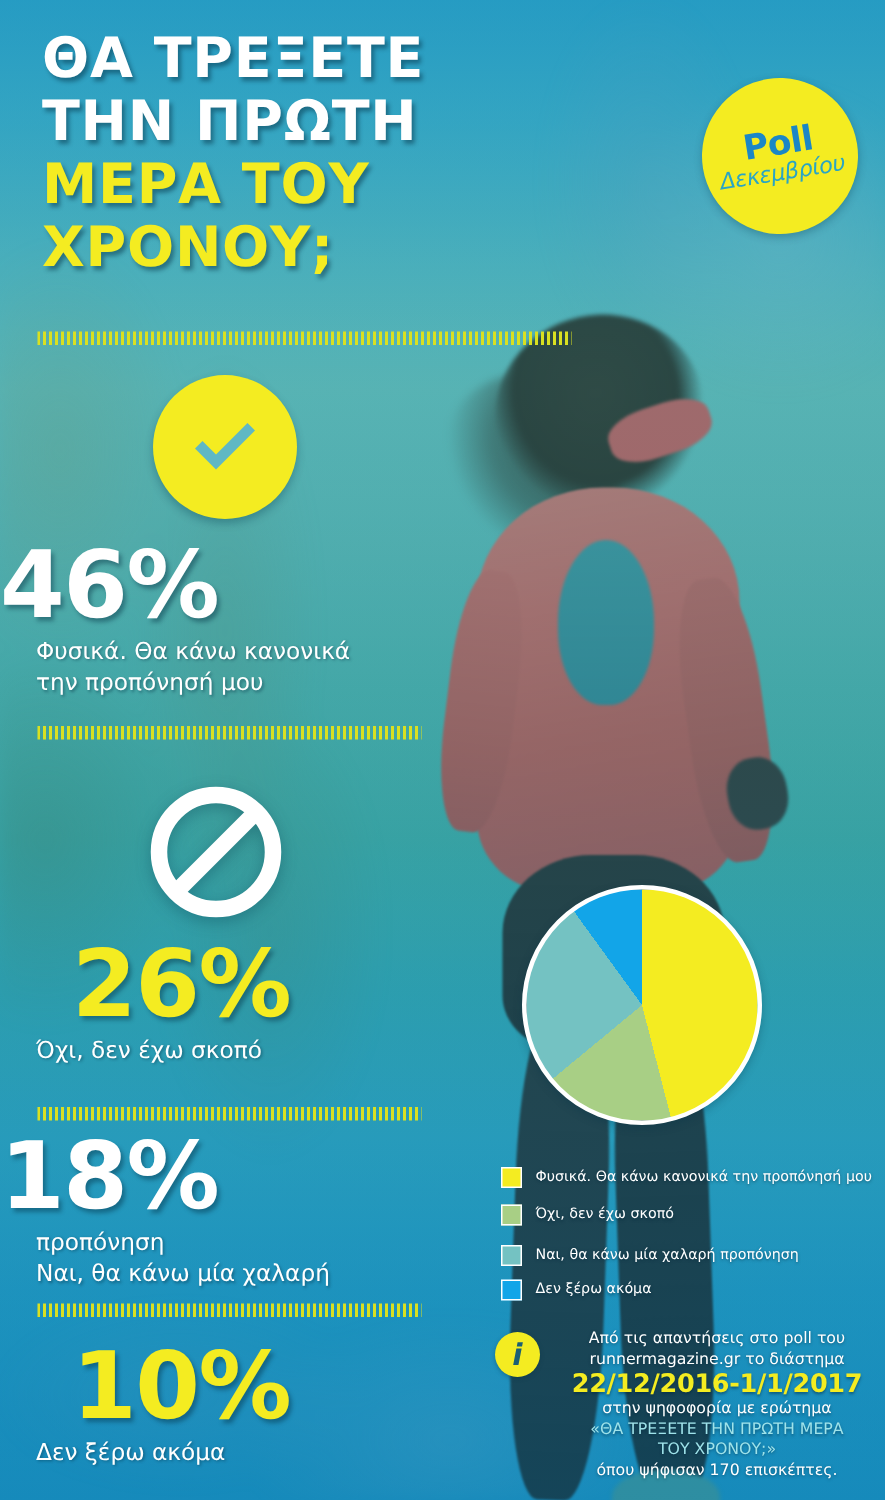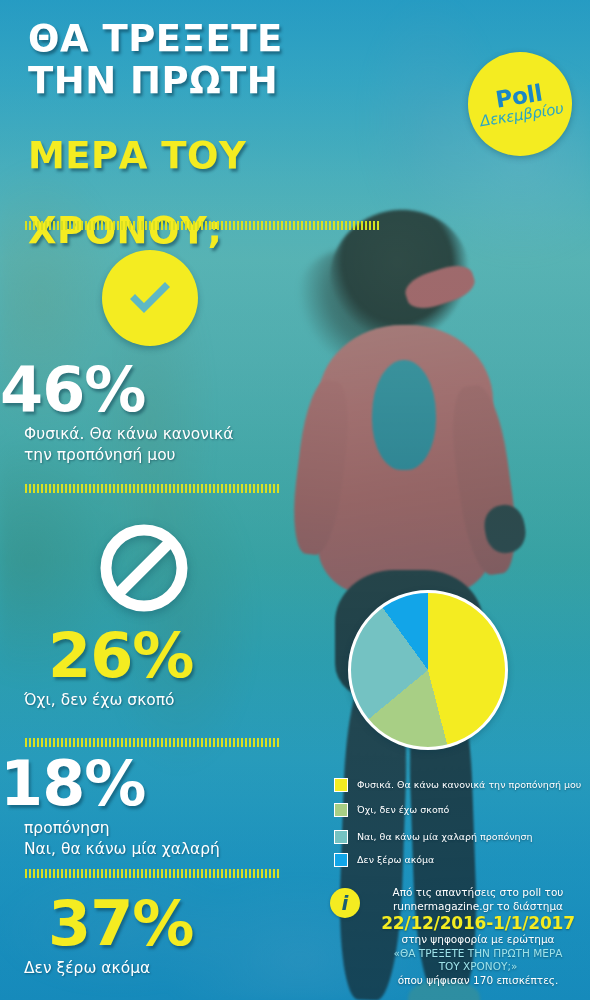--- a/index.html
+++ b/index.html
@@ -135,21 +135,21 @@
   .title-line {
     font-family:"DejaVu Sans","Liberation Sans",sans-serif;
     font-weight:bold;
     font-size:37px;
     line-height:42px;
     letter-spacing:.5px;
     text-shadow:2px 3px 3px rgba(0,40,60,.45);
     white-space:nowrap;
   }
   .title-line.w { color:#ffffff; }
-  .title-line.y { color:#f4ec21;margin-top:33px; }
+  .title-line.y { color:#f4ec21; }
 
   
   .poll-badge {
     position:absolute; left:468px; top:52px;
     width:104px; height:104px; border-radius:50%;
     background:#f4ec21;
     box-shadow:0 2px 6px rgba(0,50,70,.30);
     display:flex; flex-direction:column;
     align-items:center; justify-content:center;
     transform:rotate(-9deg);
@@ -332,21 +332,21 @@
 
   <div class="stat" style="left:0px; top:752px;">
     <div class="pct w">18%</div>
     <div class="cap">
       <div>προπόνηση</div>
       <div>Ναι, θα κάνω μία χαλαρή</div>
     </div>
   </div>
 
   <div class="stat" style="left:0px; top:892px;">
-    <div class="pct y">37%</div>
+    <div class="pct y">10%</div>
     <div class="cap">
       <div>Δεν ξέρω ακόμα</div>
     </div>
   </div>
 
   <div class="pie-wrap">
     <div class="pie"></div>
   </div>
 
   <div class="legend">

